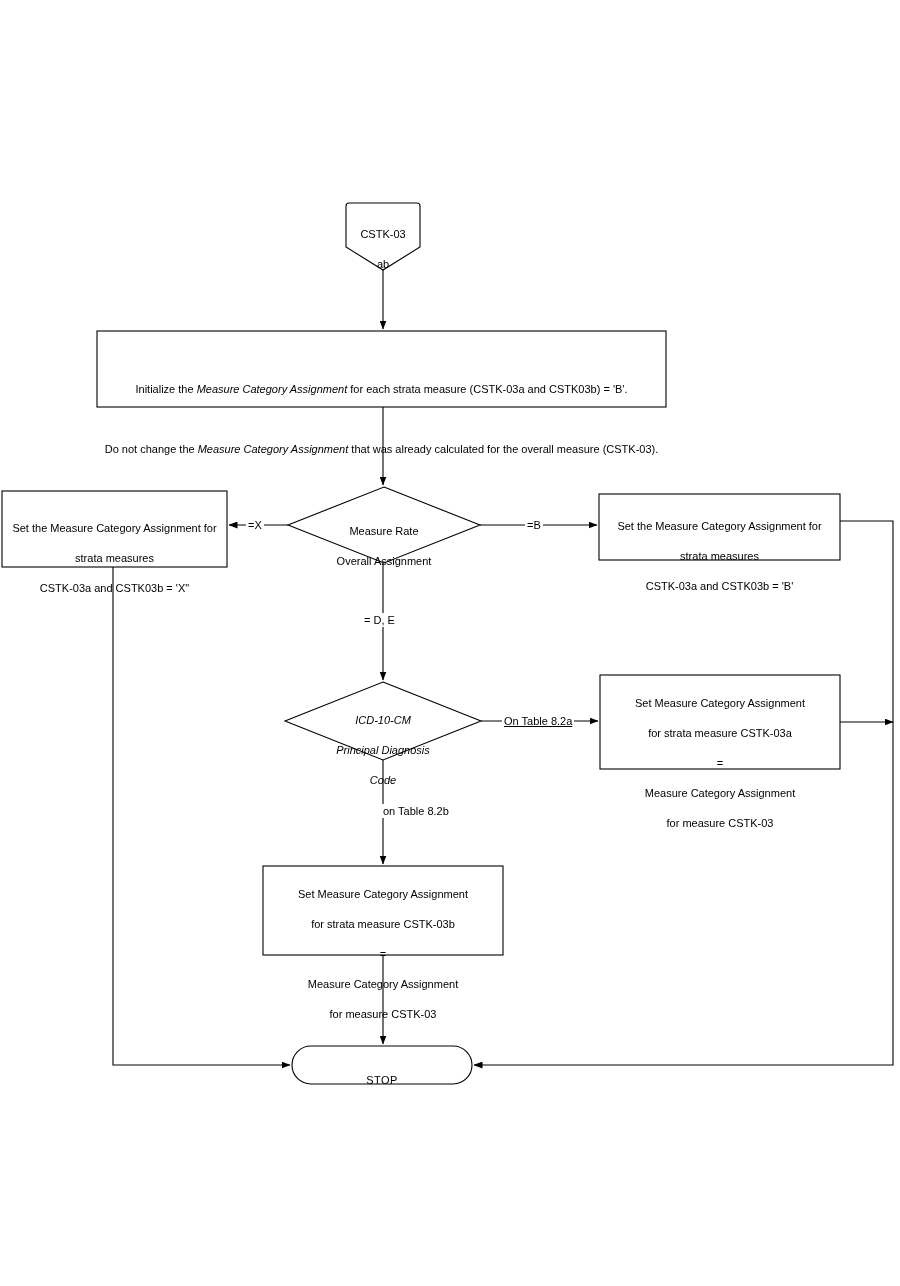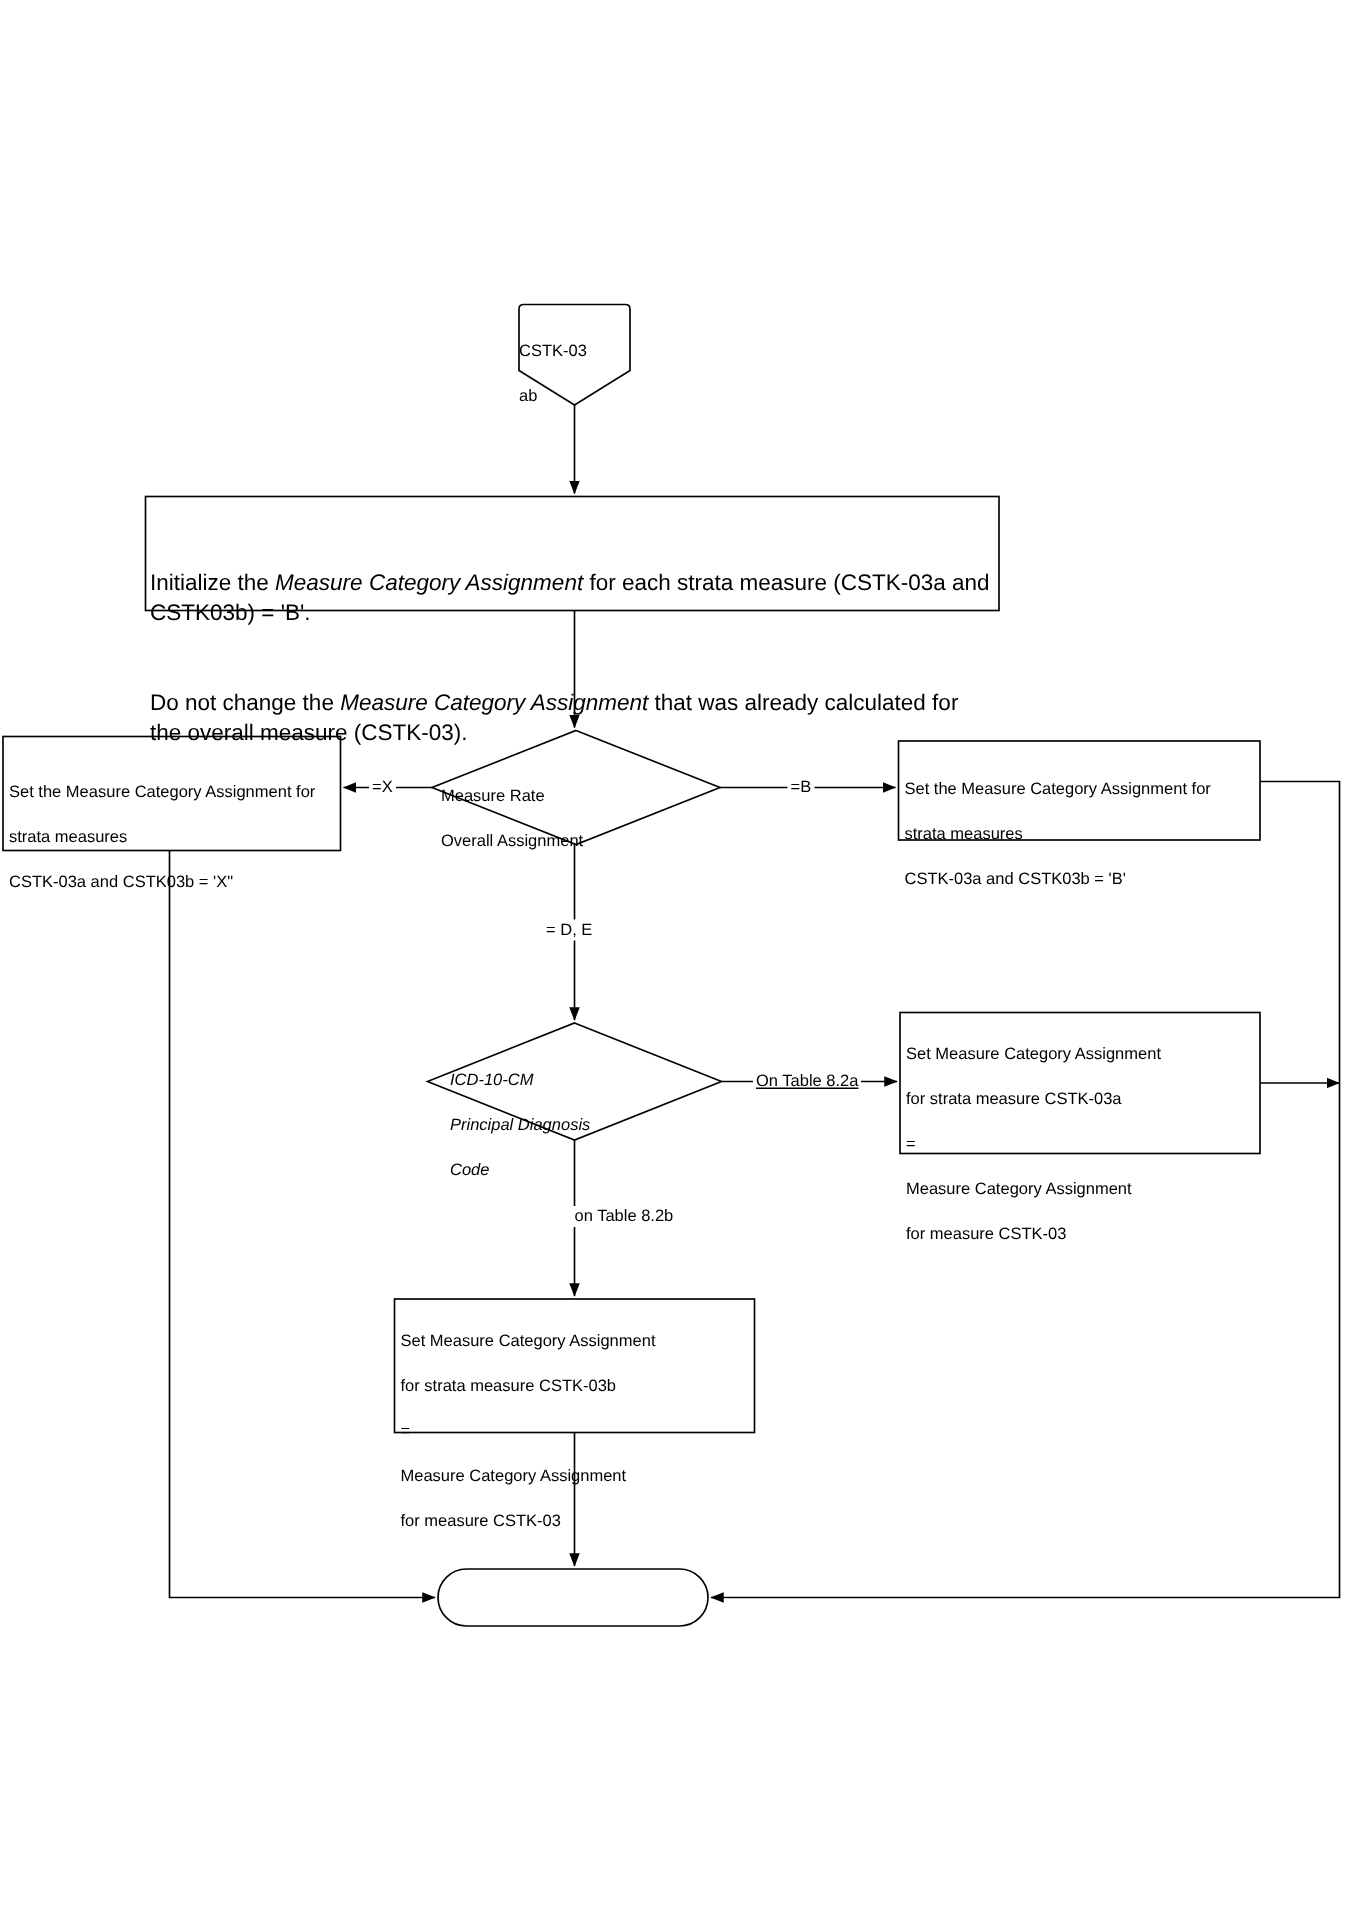--- a/index.html
+++ b/index.html
@@ -25,39 +25,39 @@
   }
   svg.flow-svg {
     position: absolute;
     left: 0;
     top: 0;
     width: 900px;
     height: 1286px;
   }
   .node-text {
     position: absolute;
-    text-align: left;
+    text-align: center;
     font-size: 11px;
     line-height: 15px;
     color: #000;
     white-space: pre-line;
     pointer-events: none;
   }
   .edge-label {
     position: absolute;
     font-size: 11px;
     line-height: 14px;
     color: #000;
     white-space: nowrap;
     background: #fff;
     padding: 0 2px;
   }
   .italic { font-style: italic; }
   .para-text {
-    font-size: 15px;
+    font-size: 11px;
     line-height: 20px;
   }
   .stop-text {
     font-size: 11px;
     letter-spacing: 0.4px;
   }
 </style>
 </head>
 <body>
 
@@ -163,20 +163,23 @@
   </div>
 
   <div class="node-text" style="left:267px; top:872px; width:232px;">
     <div>Set Measure Category Assignment</div>
     <div>for strata measure CSTK-03b</div>
     <div>=</div>
     <div>Measure Category Assignment</div>
     <div>for measure CSTK-03</div>
   </div>
 
+  <div class="node-text stop-text" style="left:292px; top:1058px; width:180px;">
+    <div>STOP</div>
+  </div>
 
   <div class="edge-label" style="left:246px; top:518px;">=X</div>
 
   <div class="edge-label" style="left:525px; top:518px;">=B</div>
 
   <div class="edge-label" style="left:362px; top:613px;">= D, E</div>
 
   <div class="edge-label" style="left:502px; top:714px;text-decoration:underline;">On Table 8.2a</div>
 
   <div class="edge-label" style="left:338px; top:804px;margin-left:43px;">on Table 8.2b</div>

